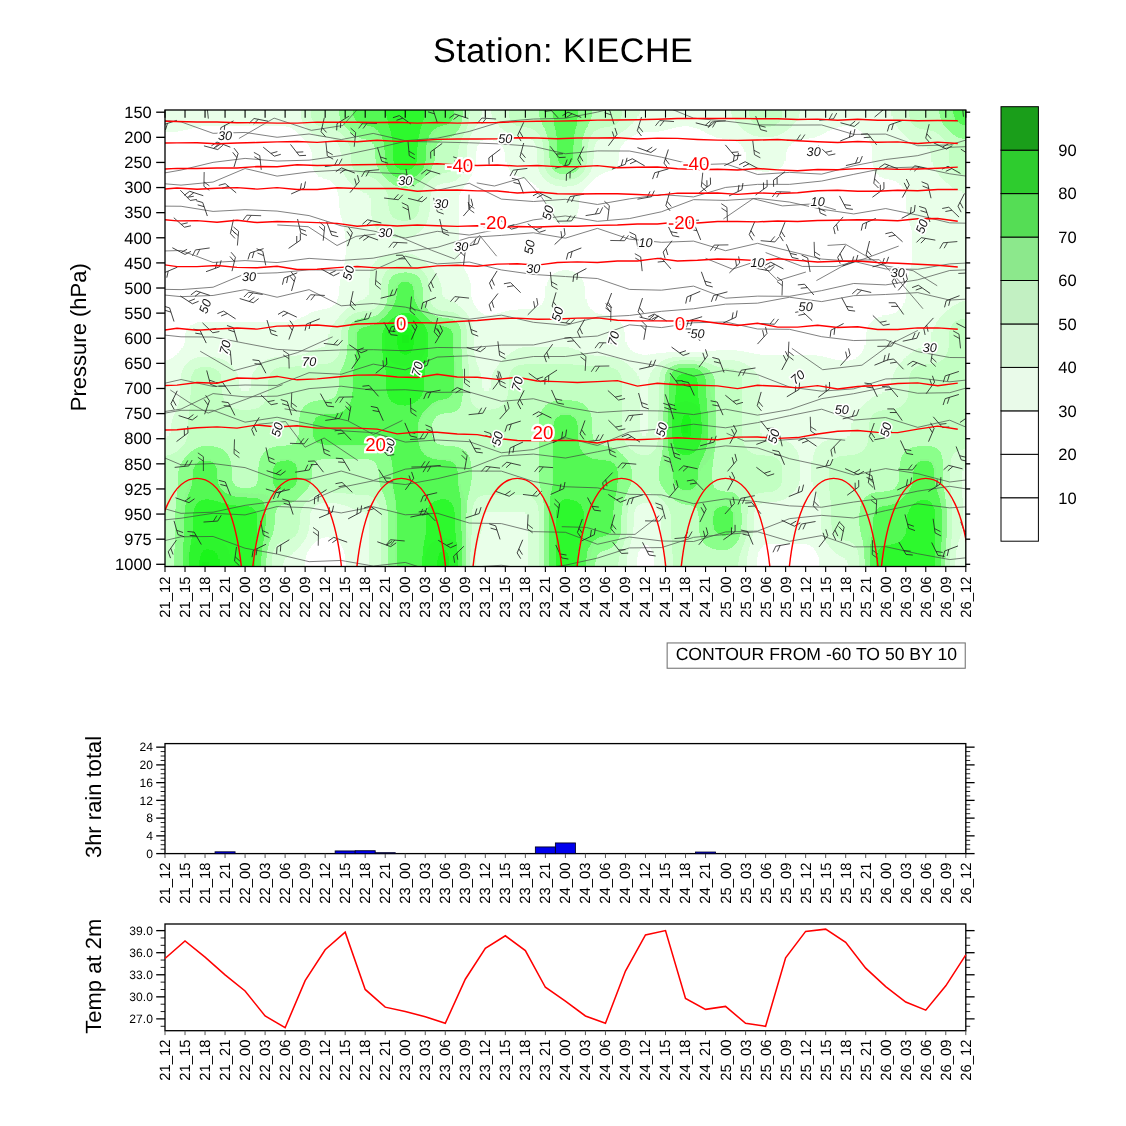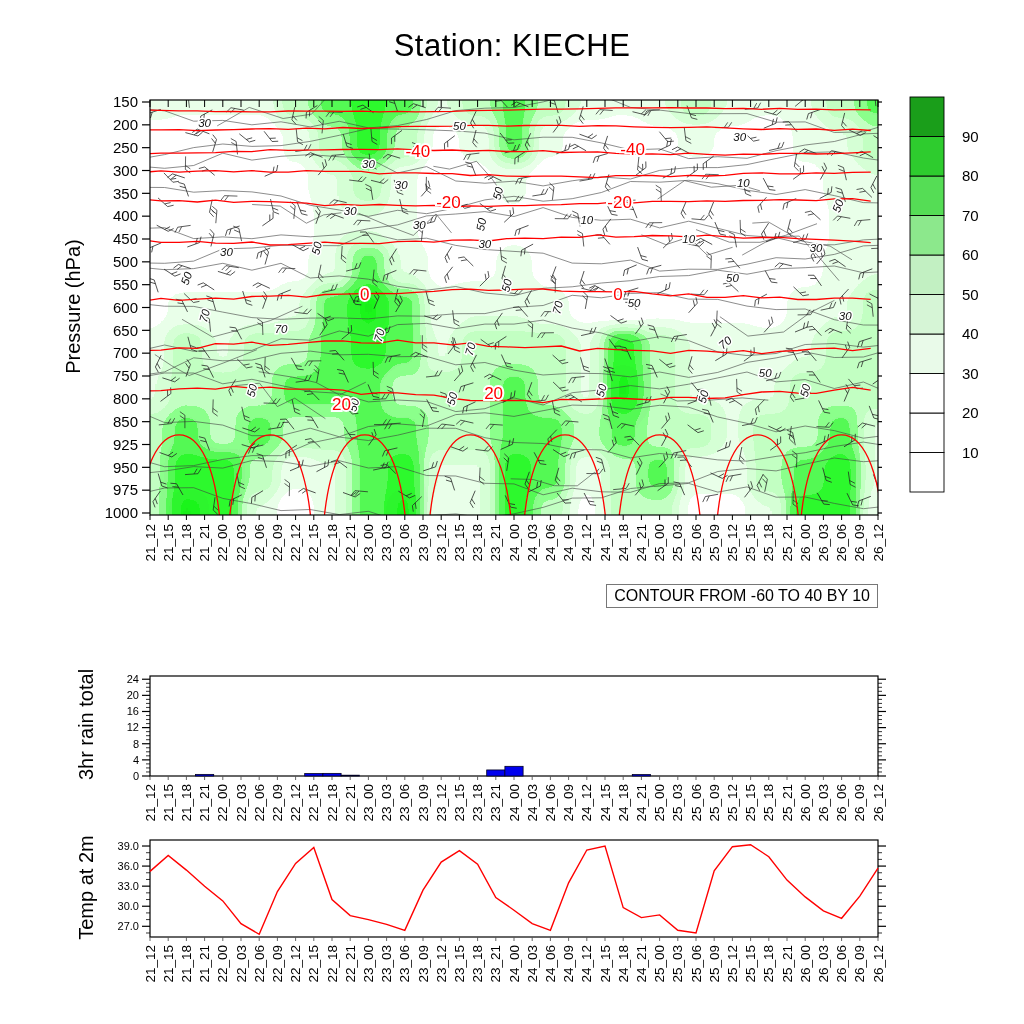--- a/index.html
+++ b/index.html
@@ -17,21 +17,21 @@
   svg.canvas{position:absolute;left:0;top:0;}
 </style>
 </head>
 <body>
 
 <div class="page">
   <div class="title">Station: KIECHE</div>
   <div class="ylabel" id="ylabel-pressure">Pressure (hPa)</div>
   <div class="ylabel" id="ylabel-rain">3hr rain total</div>
   <div class="ylabel" id="ylabel-temp">Temp at 2m</div>
-  <div class="note">CONTOUR FROM -60 TO 40 BY 10</div>
+  <div class="note">CONTOUR FROM -60 TO 50 BY 10</div>
   <svg id="chart-svg" class="canvas" width="1024" height="1024" viewBox="0 0 1024 1024">
       <defs>
         <clipPath id="panelClip">
           <rect x="150" y="100" width="728" height="415"></rect>
         </clipPath>
         <filter id="contourize" x="-6%" y="-6%" width="112%" height="112%" color-interpolation-filters="sRGB">
           <feGaussianBlur stdDeviation="8"></feGaussianBlur>
           <feComponentTransfer>
             <feFuncR type="discrete" tableValues="0.102 0.18 0.333 0.549 0.761 0.839 0.914 1"></feFuncR>
             <feFuncG type="discrete" tableValues="0.62 0.8 0.867 0.91 0.941 0.961 0.98 1"></feFuncG>

